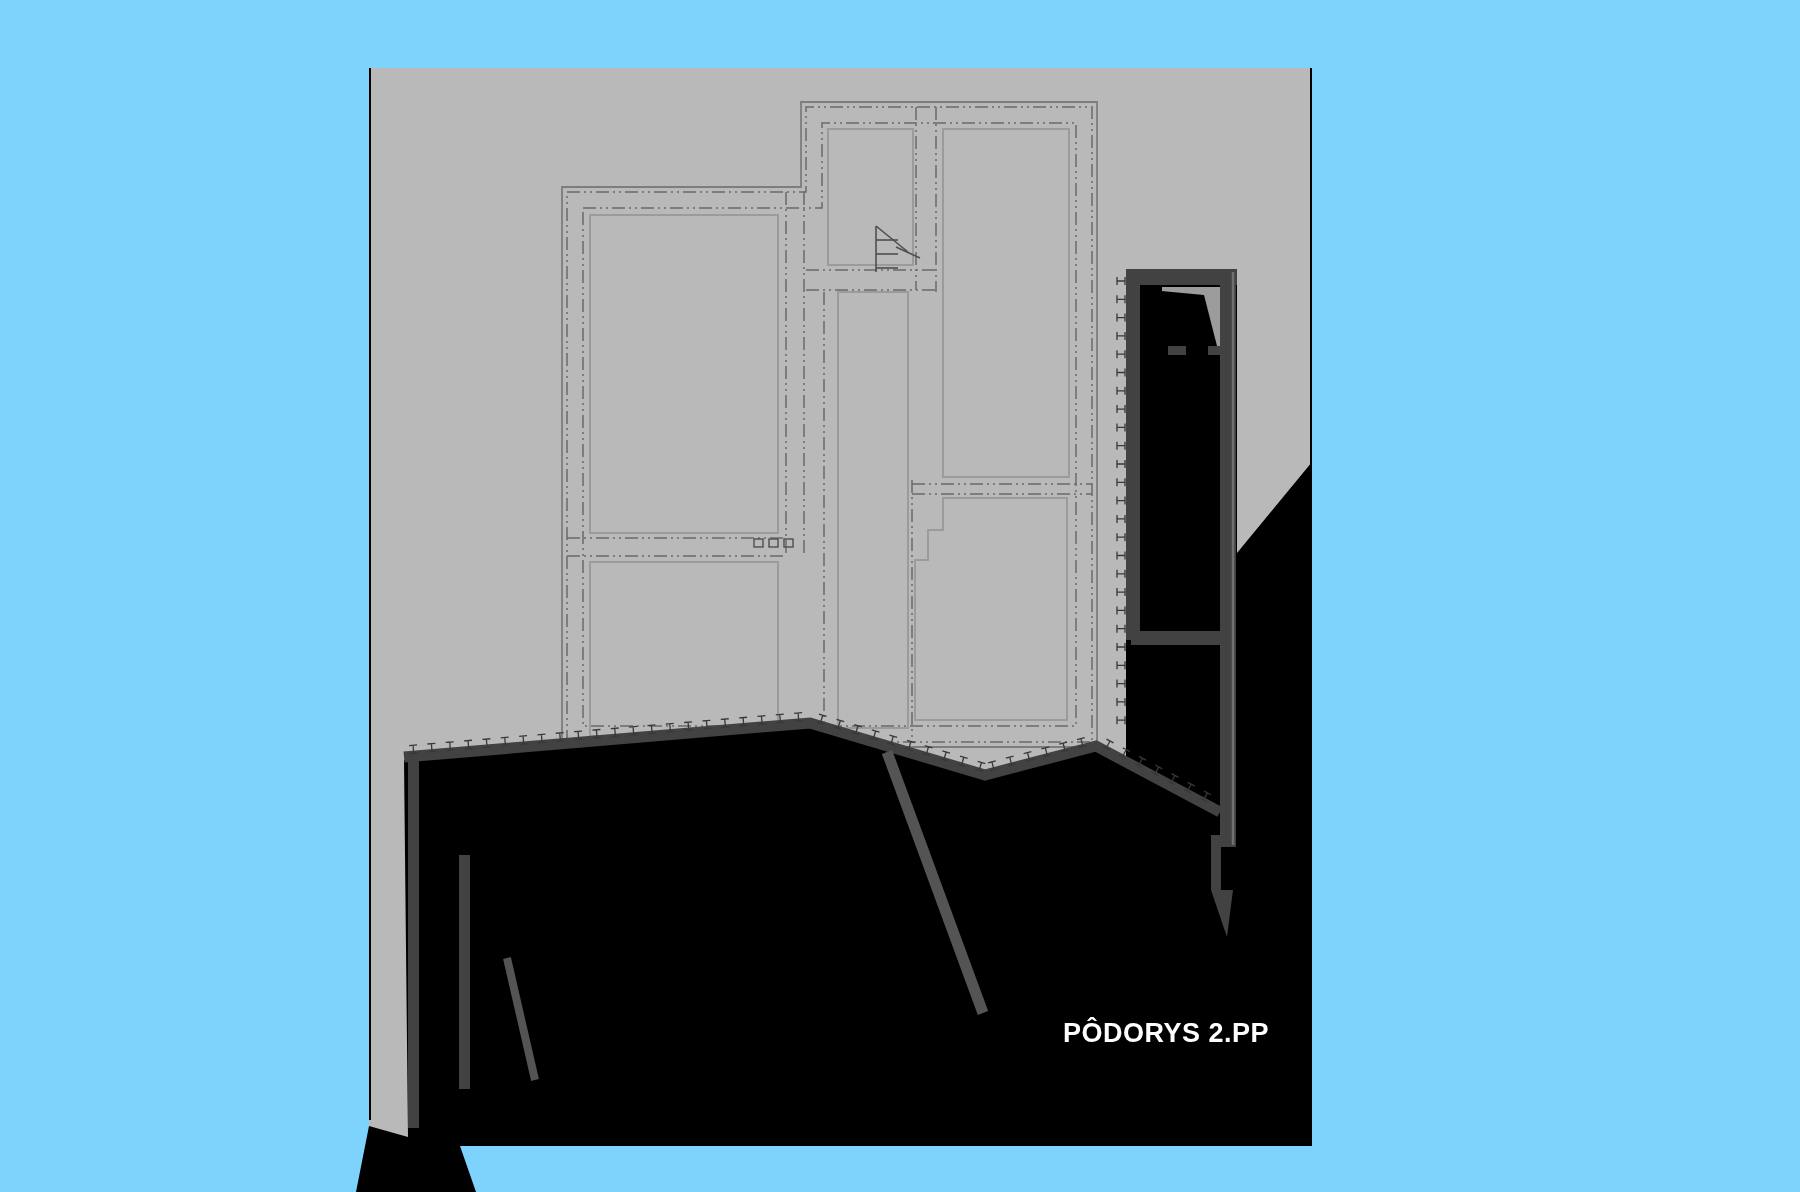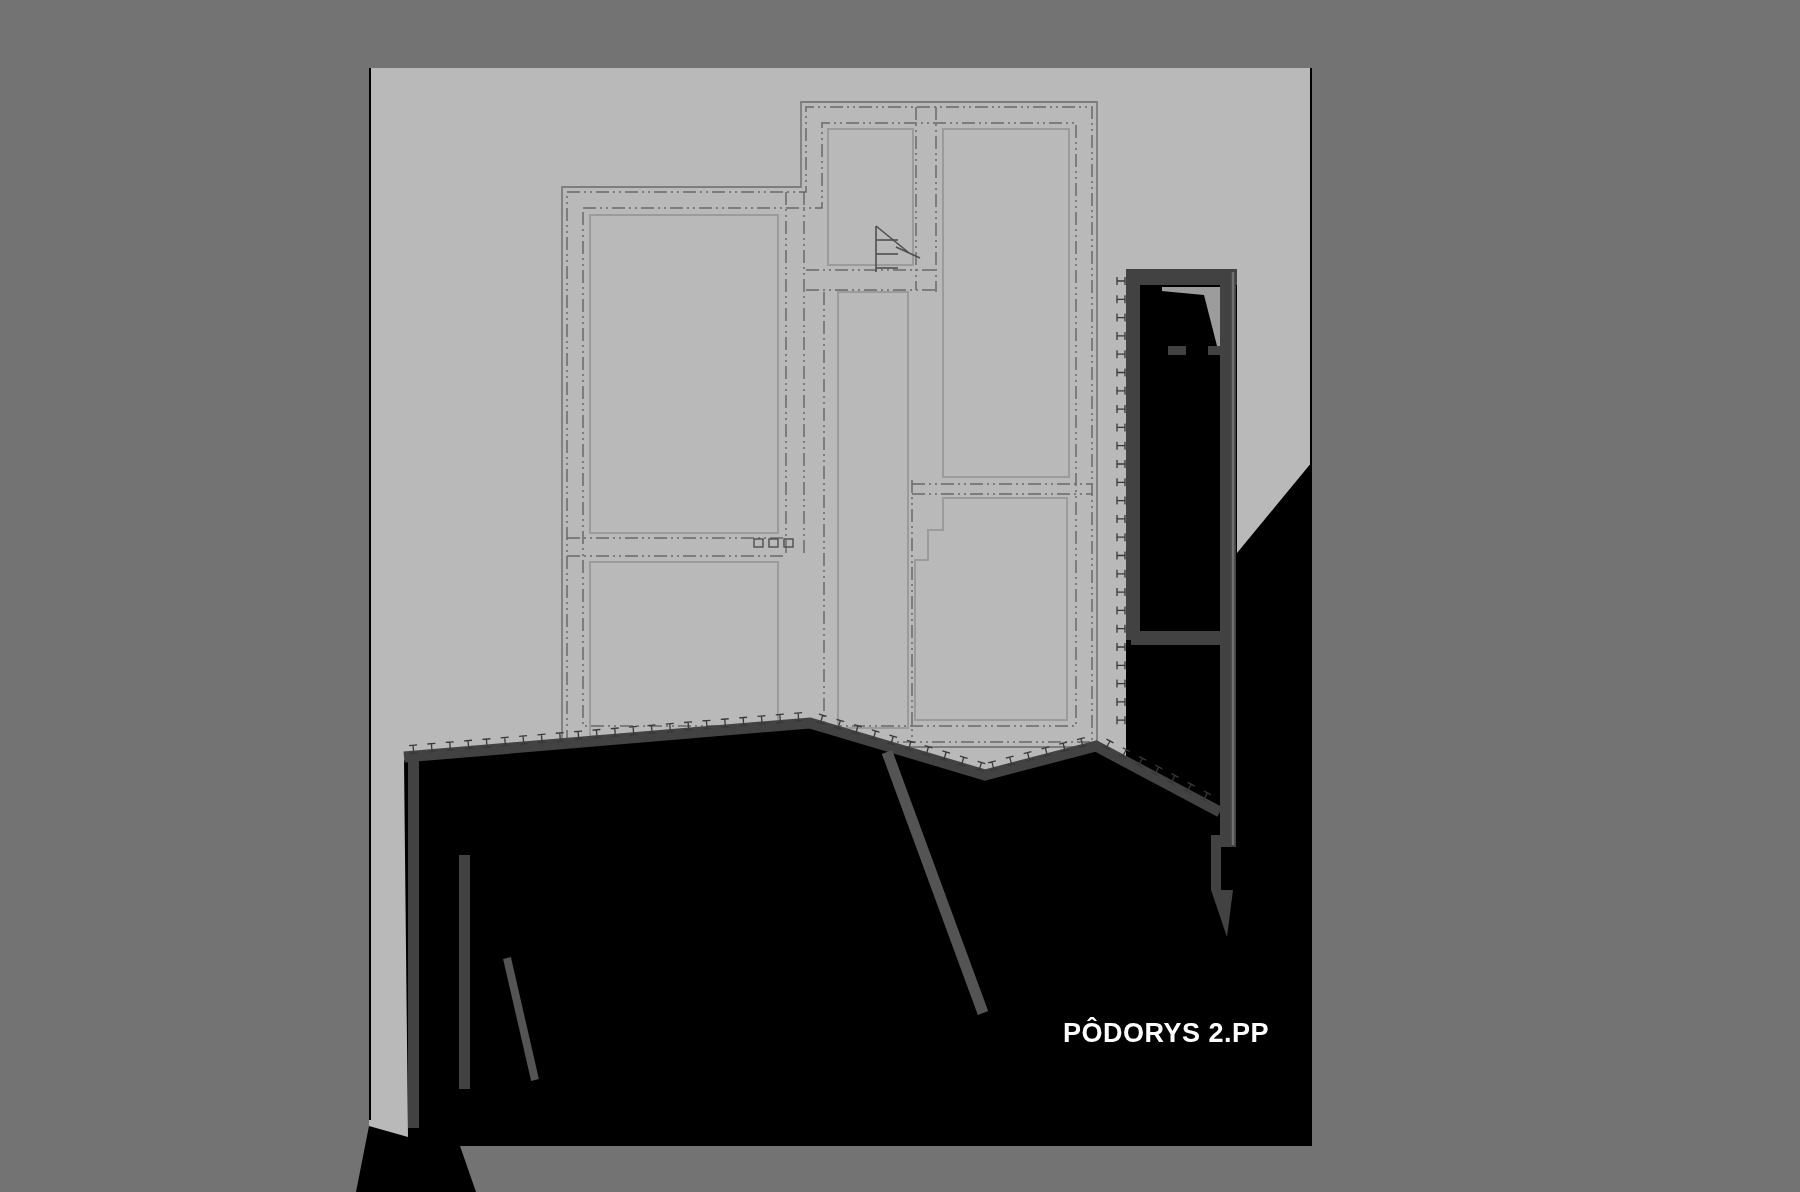--- a/index.html
+++ b/index.html
@@ -1,17 +1,17 @@
 <!DOCTYPE html>
 <html><head>
 <meta charset="utf-8">
 <style>
   html,body{margin:0;padding:0;background:#ffffff;width:1800px;height:1192px;overflow:hidden;}
   body{font-family:"Liberation Sans", sans-serif;}
-  #stage{position:relative;width:1800px;height:1192px;background:#737373;}
+  #stage{position:relative;width:1800px;height:1192px;background:#7dd3fc;}
   svg{display:block;}
   text.title{font-family:"Liberation Sans", sans-serif;font-weight:bold;letter-spacing:0.5px;}
 </style>
 </head>
 <body>
 
 <div id="stage">
   <svg id="plan-svg" width="1800" height="1192" viewBox="0 0 1800 1192">
     <g id="geom">
         <rect x="369" y="68" width="943" height="1078" fill="#b9b9b9"></rect>

